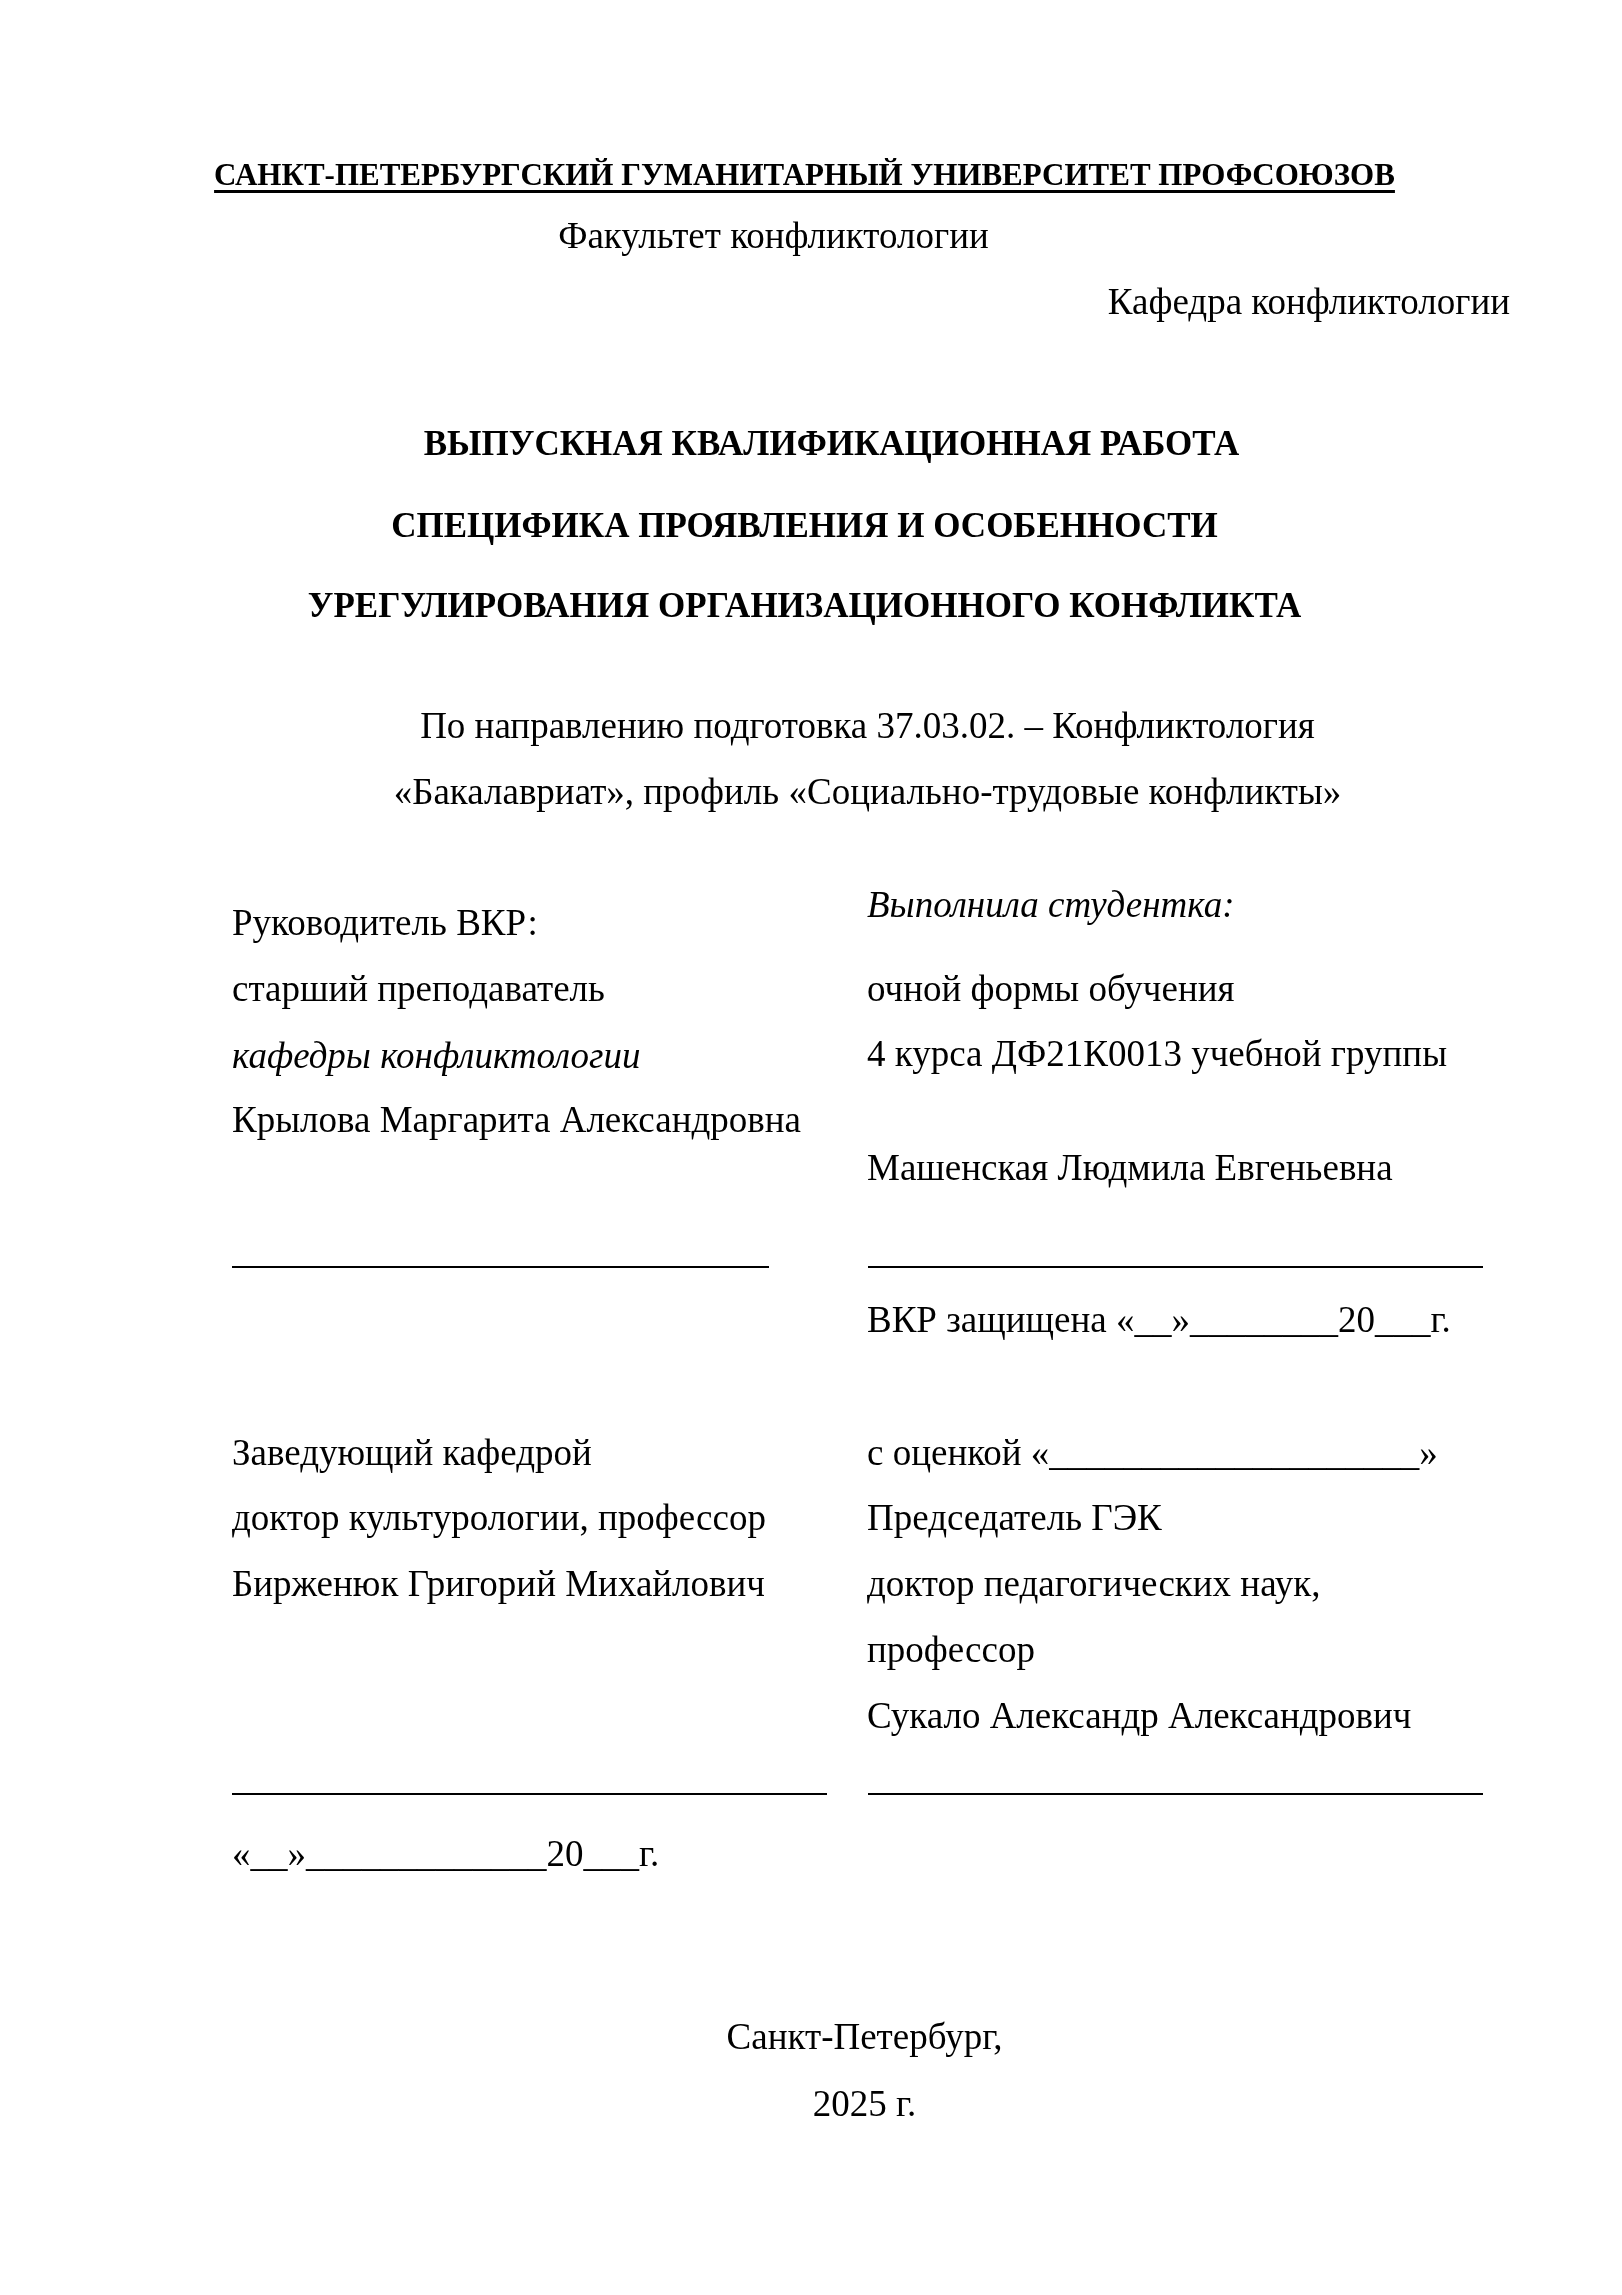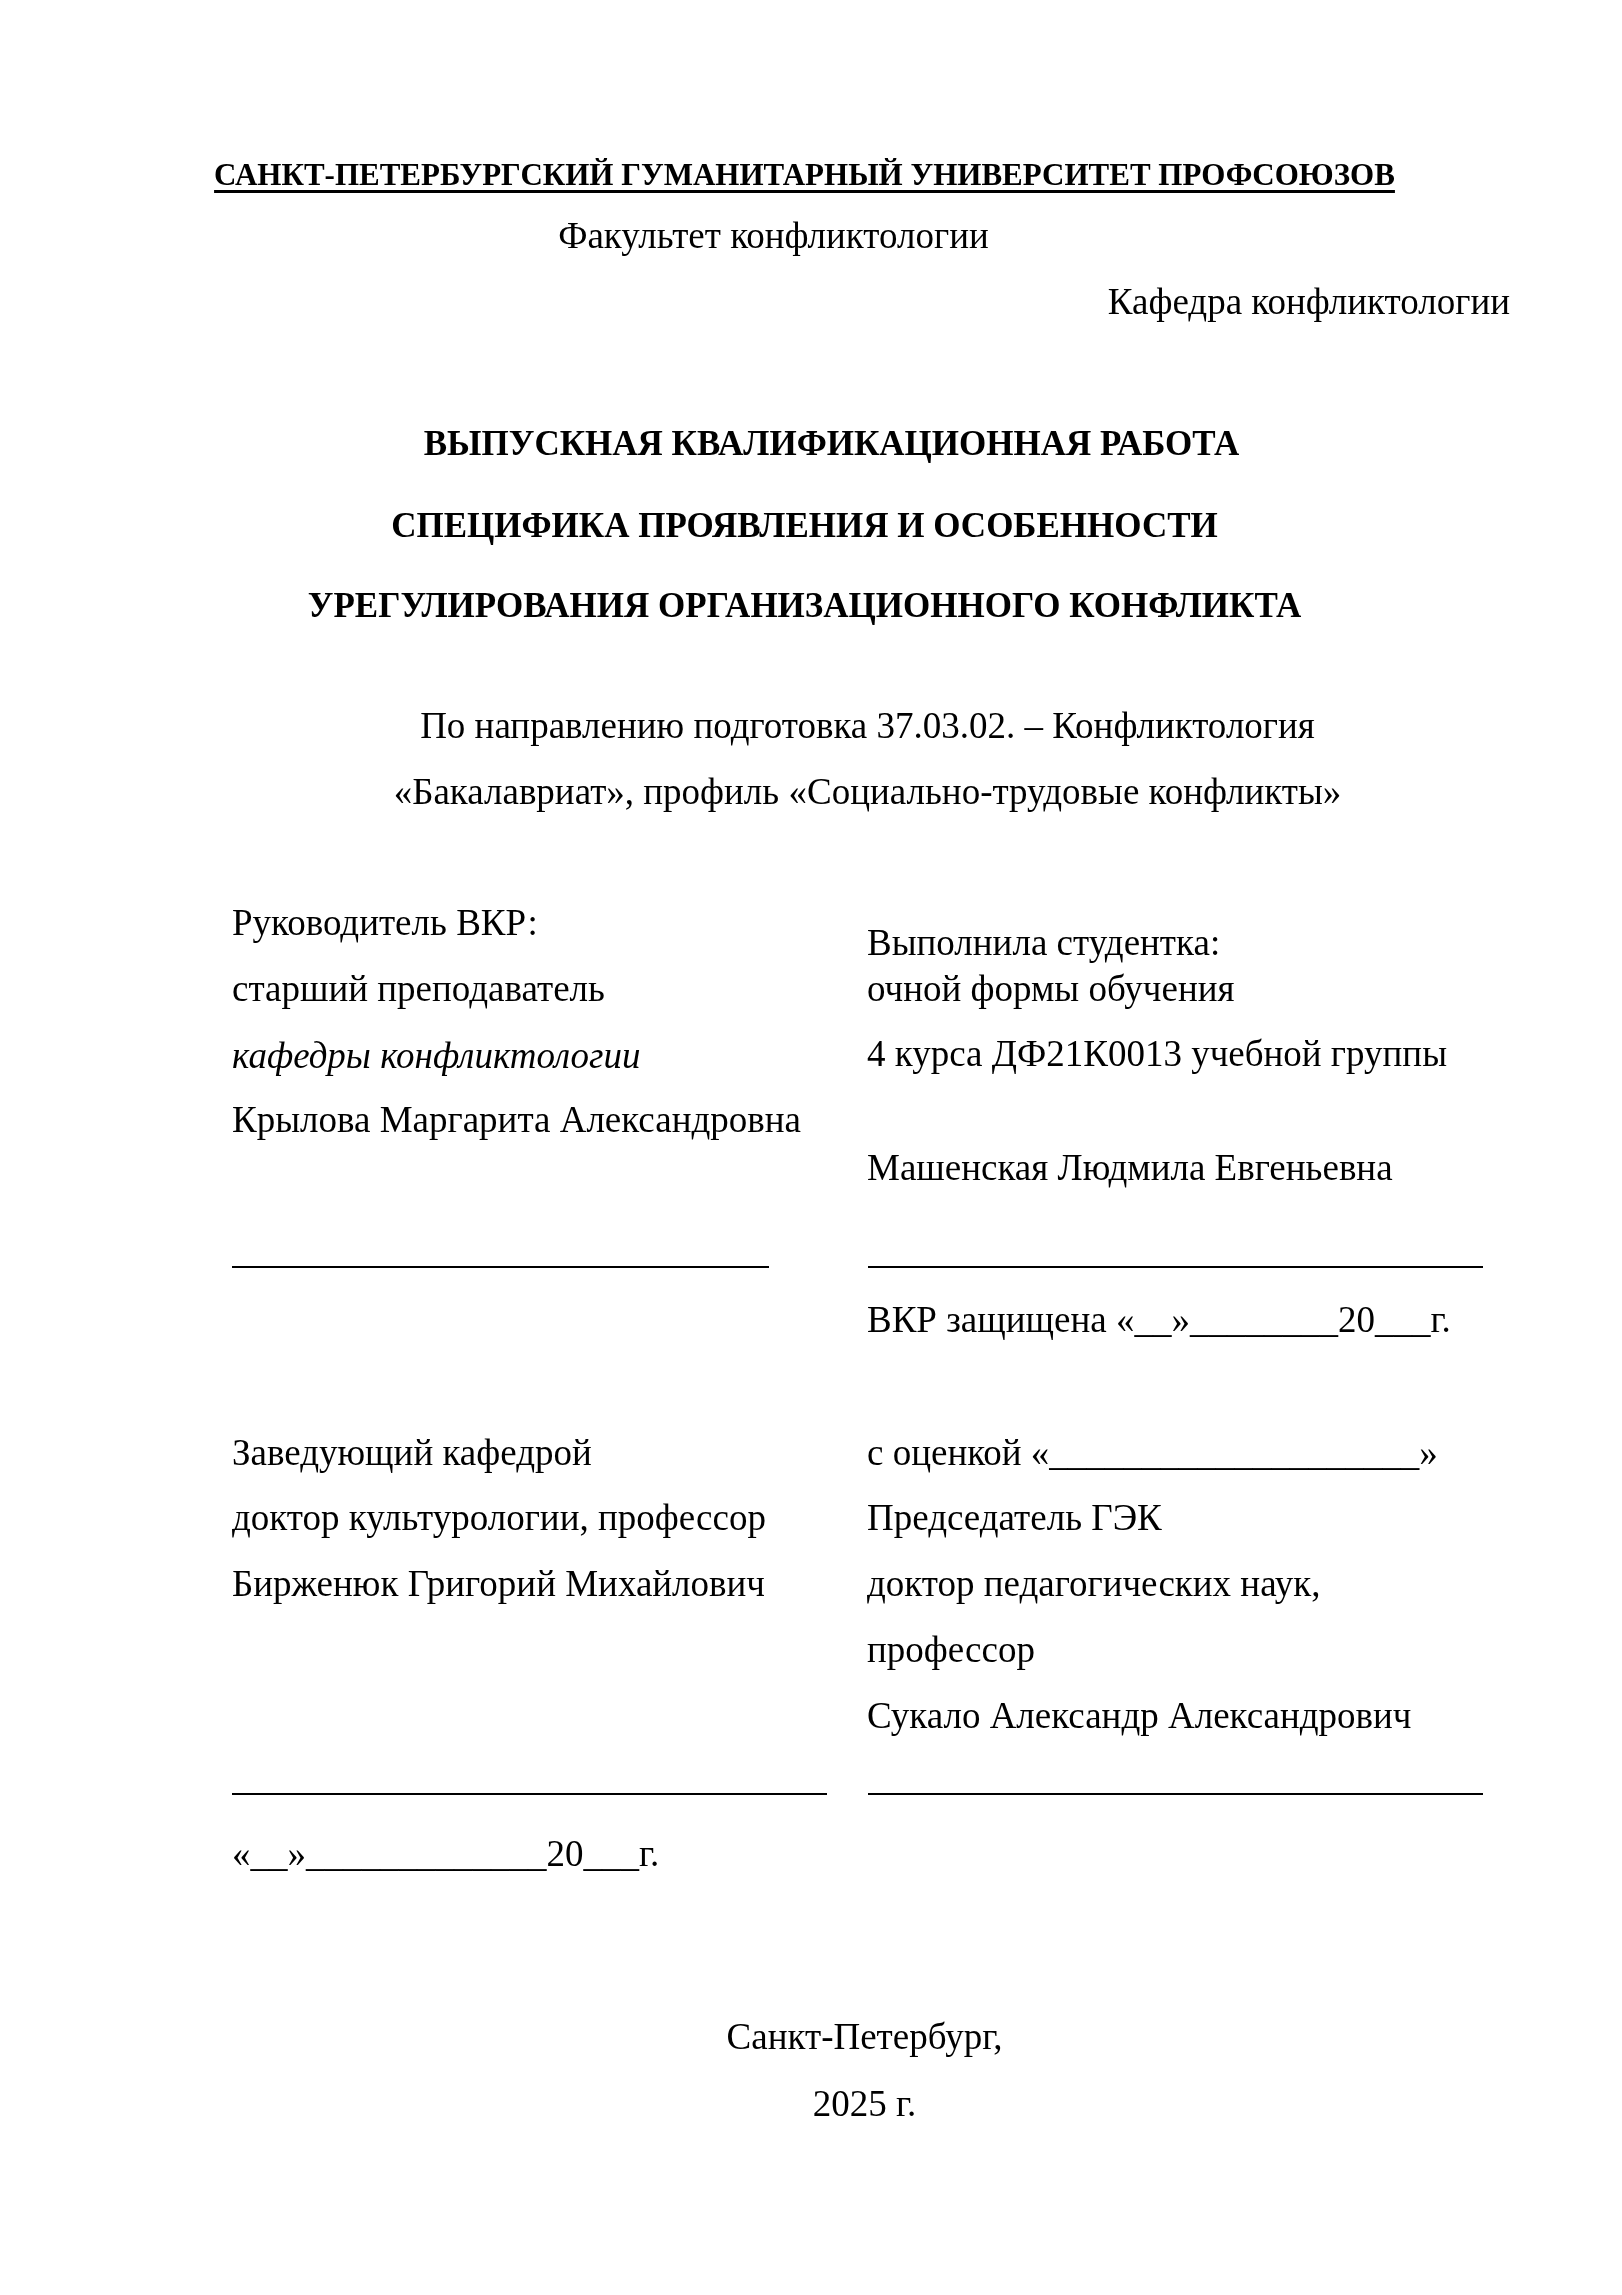--- a/index.html
+++ b/index.html
@@ -29,21 +29,21 @@
 <div class="ln center" style="top:773px; left:63px;">«Бакалавриат», профиль «Социально-трудовые конфликты»</div>
 
 <div>
   <div class="ln colL" style="top:904px;">Руководитель ВКР:</div>
   <div class="ln colL" style="top:970px;">старший преподаватель</div>
   <div class="ln colL" style="top:1037px;font-style:italic;">кафедры конфликтологии</div>
   <div class="ln colL" style="top:1101px;">Крылова Маргарита Александровна</div>
 </div>
 
 <div>
-  <div class="ln colR" style="top:924px;">Выполнила студентка:</div>
+  <div class="ln colR" style="top:886px;font-style:italic;">Выполнила студентка:</div>
   <div class="ln colR" style="top:970px;">очной формы обучения</div>
   <div class="ln colR" style="top:1035px;">4 курса ДФ21К0013 учебной группы</div>
   <div class="ln colR" style="top:1101px;margin-top:48px;">Машенская Людмила Евгеньевна</div>
 </div>
 
 <div class="rule" style="top:1266px; left:232px; width:537px;"></div>
 <div class="rule" style="top:1266px; left:868px; width:615px;"></div>
 
 <div class="ln colR" style="top:1301px;text-align:right;">ВКР защищена «__»________20___г.</div>
 

